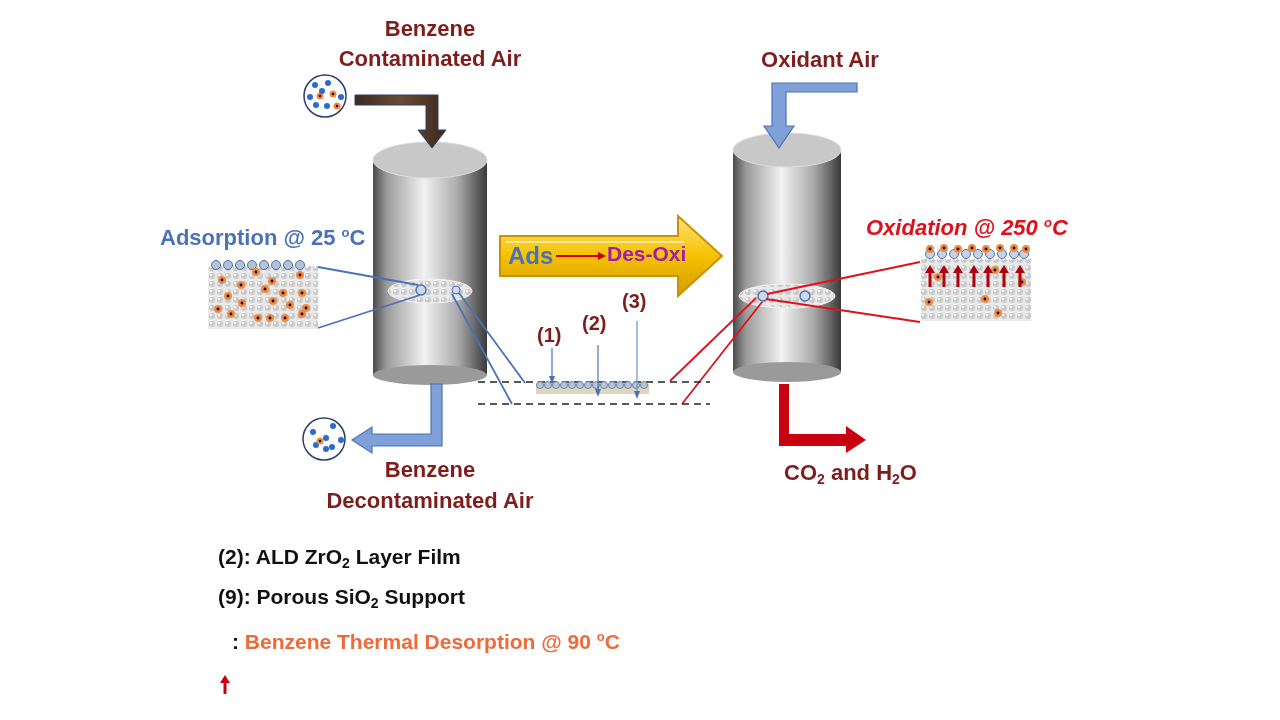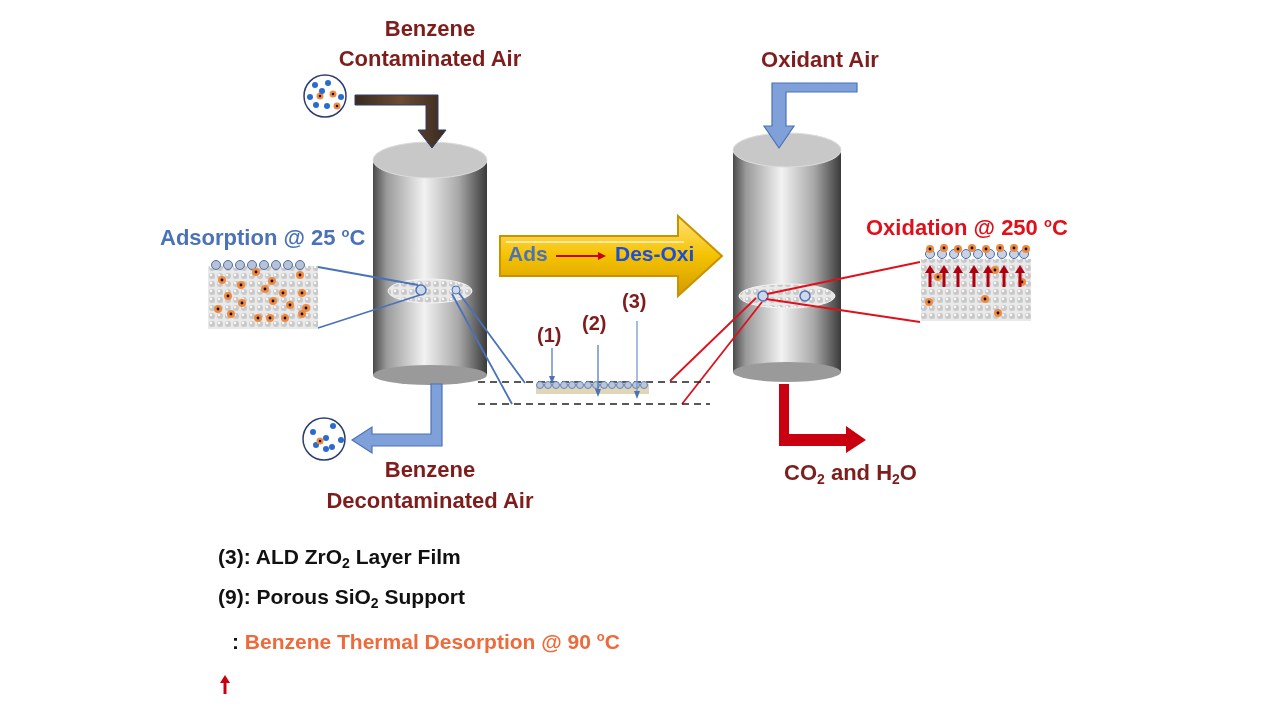--- a/index.html
+++ b/index.html
@@ -276,26 +276,26 @@
 
 <div class="lbl big" style="left:330px;top:14px;width:200px;">Benzene</div>
 <div class="lbl big" style="left:310px;top:44px;width:240px;">Contaminated Air</div>
 <div class="lbl big" style="left:740px;top:45px;width:160px;">Oxidant Air</div>
 <div class="lbl big" style="left:330px;top:455px;width:200px;">Benzene</div>
 <div class="lbl big" style="left:300px;top:486px;width:260px;">Decontaminated Air</div>
 
 <div class="lbl big" style="left:784px;top:458px;"><span>CO</span><sub>2</sub><span> and H</span><sub>2</sub><span>O</span></div>
 
 <div class="lbl big" style="left:160px;top:218px;color:#4a72b8;text-align:center;"><span>Adsorption @ 25 </span><sup>o</sup><span>C</span></div>
-<div class="lbl big" style="left:866px;top:208px;color:#e0101a;"><span>Oxidation @ 250 </span><sup>o</sup><span>C</span></div>
-
-<div class="lbl" style="left:508px;top:242px;font-size:21px;color:#4a72b8;text-align:center;">Ads</div>
-<div class="lbl" style="left:607px;top:242px;font-size:21px;color:#1d4ed8;margin-left:8px;">Des-Oxi</div>
+<div class="lbl big" style="left:866px;top:208px;color:#e0101a;font-style:italic;"><span>Oxidation @ 250 </span><sup>o</sup><span>C</span></div>
+
+<div class="lbl" style="left:508px;top:242px;font-size:24px;color:#4a72b8;text-align:center;">Ads</div>
+<div class="lbl" style="left:607px;top:242px;font-size:21px;color:#a21caf;">Des-Oxi</div>
 
 <div class="lbl" style="left:537px;top:324px;font-size:20px;">(1)</div>
 <div class="lbl" style="left:582px;top:312px;font-size:20px;">(2)</div>
 <div class="lbl" style="left:622px;top:290px;font-size:20px;">(3)</div>
 
 <div class="legend">
-  <div><span>(3): ALD ZrO</span><sub>2</sub><span> Layer Film</span></div>
+  <div><span>(2): ALD ZrO</span><sub>2</sub><span> Layer Film</span></div>
   <div><span>(9): Porous SiO</span><sub>2</sub><span> Support</span></div>
   <div style="padding-left:14px;"><span> : </span><span style="color:#ee6a3a">Benzene Thermal Desorption @ 90 </span><sup style="color:#ee6a3a">o</sup><span style="color:#ee6a3a">C</span></div>
 </div>
 
 </body></html>

